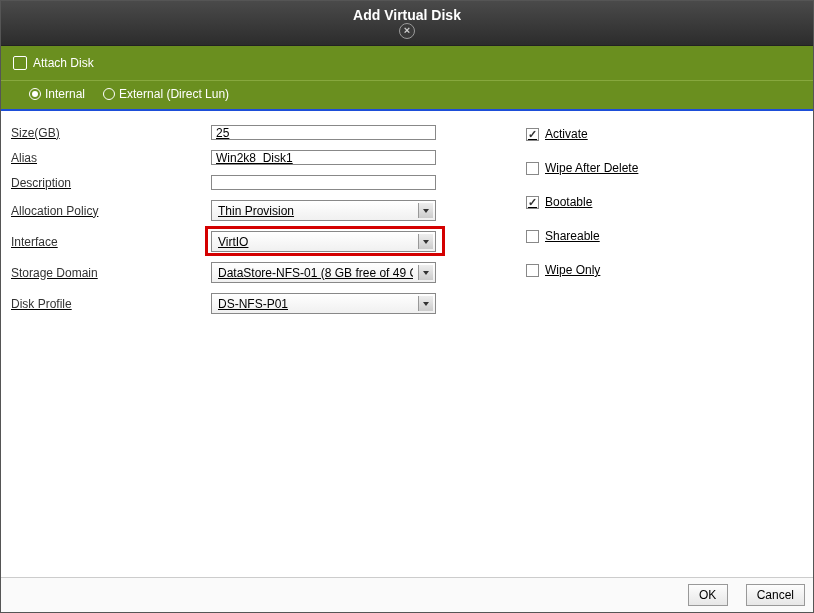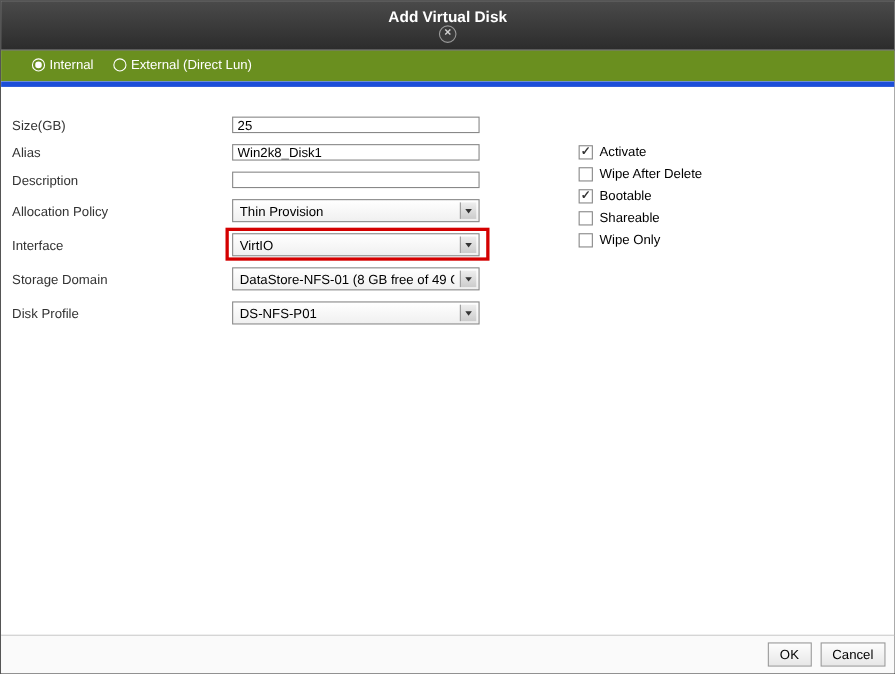--- a/index.html
+++ b/index.html
@@ -85,36 +85,36 @@
     width: 6px; height: 6px;
     border-radius: 50%;
     background: #fff;
     display: none;
   }
   .radio-item.selected .radio-inner { display: block; }
   .content {
     flex: 1;
     background: #fff;
     display: flex;
-    padding: 27px 10px 10px 10px;
+    padding: 14px 10px 10px 10px;
     gap: 30px;
-    border-top: 5px solid #1d4ed8;
+    border-top: 2px solid #1d4ed8;
+    text-decoration: underline;
   }
   .left-col {
     display: flex;
     flex-direction: column;
     gap: 10px;
   }
   .right-col {
     display: flex;
     flex-direction: column;
-    gap: 6px;
+    gap: 20px;
     padding-top: 2px;
     margin-left: 60px;
-    margin-top: 23px;
   }
   .form-row {
     display: flex;
     align-items: center;
   }
   .form-label {
     width: 200px;
     color: #333;
   }
   .text-input {
@@ -182,21 +182,21 @@
   }
   .checkbox-box.checked::after {
     content: '✓';
     font-weight: bold;
   }
   .footer {
     border-top: 1px solid #ccc;
     padding: 6px 8px;
     display: flex;
     justify-content: flex-end;
-    gap: 8px;
+    gap: 18px;
     background: #fafafa;
   }
   .btn {
     border: 1px solid #999;
     background: linear-gradient(to bottom, #fdfdfd, #e7e7e7);
     padding: 3px 10px;
     font-size: 12px;
     font-family: inherit;
     cursor: pointer;
     min-width: 40px;
@@ -206,20 +206,24 @@
 <body>
 
 <div class="dialog">
 
   <div class="titlebar">
     <span>Add Virtual Disk</span>
     <span class="close-btn">×</span>
   </div>
 
   <div class="green-band">
+    <div class="attach-row">
+      <span class="attach-checkbox"></span>
+      <span>Attach Disk</span>
+    </div>
     <div class="radio-row">
       <div class="radio-item selected">
         <span class="radio-outer">
             <span class="radio-inner"></span>
           </span>
         <span>Internal</span>
       </div>
       <div class="radio-item">
         <span class="radio-outer"></span>
         <span>External (Direct Lun)</span>

